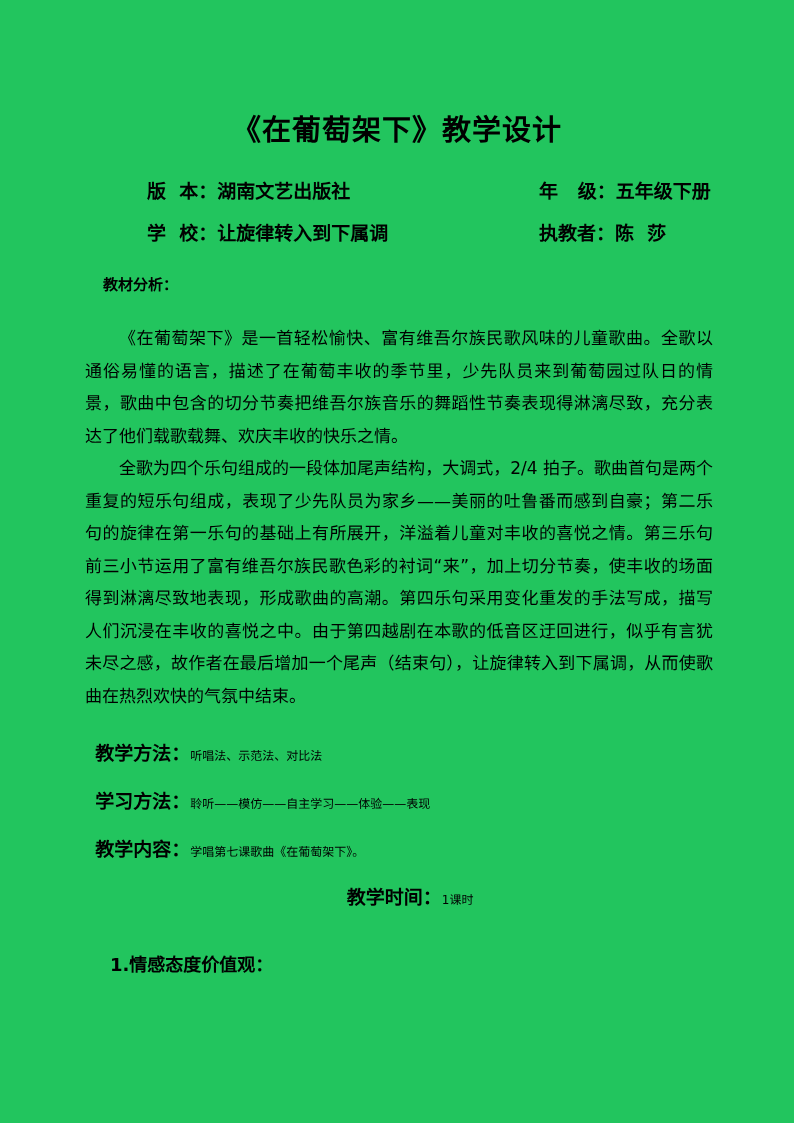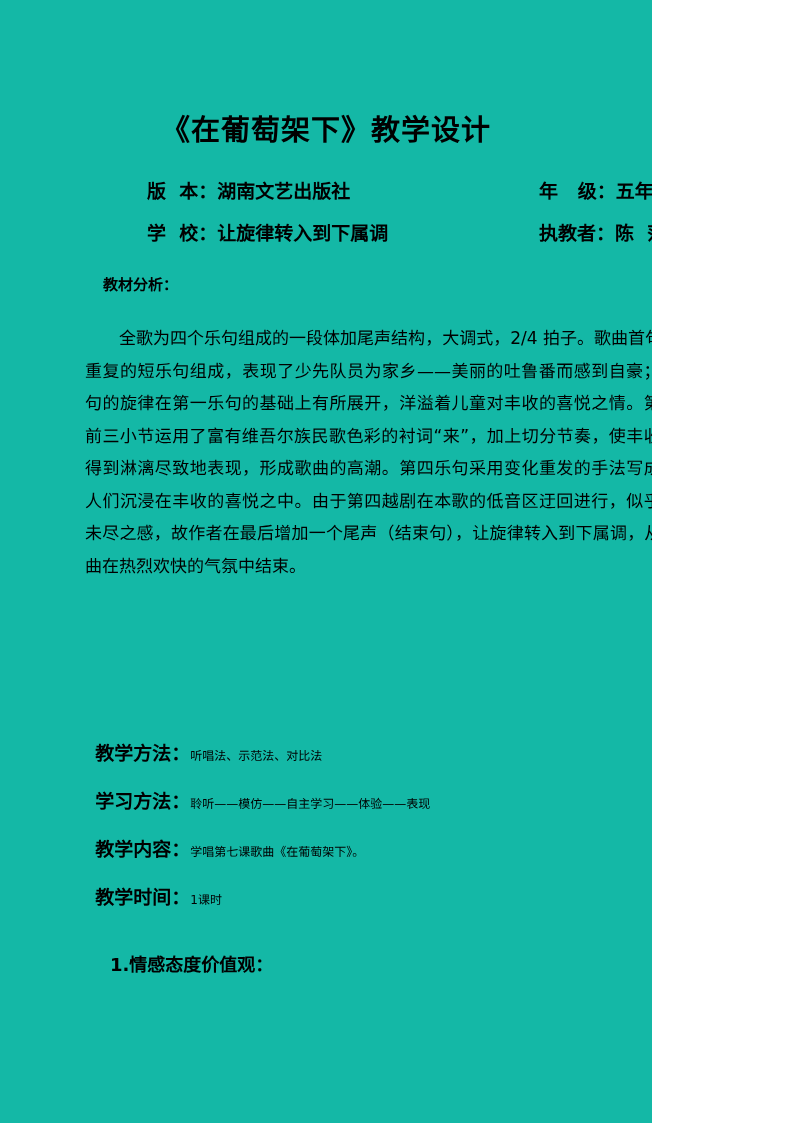--- a/index.html
+++ b/index.html
@@ -9,23 +9,23 @@
     background: #ffffff;
   }
 
   body {
     font-family: "DejaVu Sans", "Liberation Sans", sans-serif;
     color: #000000;
   }
 
   .page {
     position: relative;
-    width: 652px;
+    width: 794px;
     height: 1123px;
-    background: #14b8a6;
+    background: #22c55e;
     overflow: hidden;
     box-sizing: border-box;
   }
 
   
   .doc-title {
     position: absolute;
     left: 0;
     right: 0;
     top: 112px;
@@ -118,21 +118,21 @@
   }
 
   .label-line .val {
     font-family: "DejaVu Sans", "Liberation Sans", sans-serif;
     font-size: 12px;
   }
 
   #line-method   { top: 714px; }
   #line-learn    { top: 762px; }
   #line-content  { top: 810px; }
-  #line-time     { top: 858px; }
+  #line-time     { top: 858px; text-align: center; }
   #line-goals    { top: 906px; }
 
   
   .sub-goal {
     position: absolute;
     left: 110px;
     top: 952px;
     font-family: "DejaVu Sans", "Liberation Sans", sans-serif;
     font-weight: bold;
     font-size: 18px;
@@ -157,20 +157,21 @@
     <div class="meta-row">
       <div class="meta-cell col-left">学  校：让旋律转入到下属调</div>
       <div class="meta-cell col-right">执教者：陈  莎</div>
     </div>
 
   </div>
 
   <div class="section-heading" id="heading-jiaocai">教材分析：</div>
 
   <div class="body-block">
+    <p class="body-para first-para">《在葡萄架下》是一首轻松愉快、富有维吾尔族民歌风味的儿童歌曲。全歌以通俗易懂的语言，描述了在葡萄丰收的季节里，少先队员来到葡萄园过队日的情景，歌曲中包含的切分节奏把维吾尔族音乐的舞蹈性节奏表现得淋漓尽致，充分表达了他们载歌载舞、欢庆丰收的快乐之情。</p>
     <p class="body-para">全歌为四个乐句组成的一段体加尾声结构，大调式，2/4 拍子。歌曲首句是两个重复的短乐句组成，表现了少先队员为家乡——美丽的吐鲁番而感到自豪；第二乐句的旋律在第一乐句的基础上有所展开，洋溢着儿童对丰收的喜悦之情。第三乐句前三小节运用了富有维吾尔族民歌色彩的衬词“来”，加上切分节奏，使丰收的场面得到淋漓尽致地表现，形成歌曲的高潮。第四乐句采用变化重发的手法写成，描写人们沉浸在丰收的喜悦之中。由于第四越剧在本歌的低音区迂回进行，似乎有言犹未尽之感，故作者在最后增加一个尾声（结束句），让旋律转入到下属调，从而使歌曲在热烈欢快的气氛中结束。</p>
   </div>
 
   <div class="label-line" id="line-method">
     <span class="lbl">教学方法：</span><span class="val">听唱法、示范法、对比法</span>
   </div>
 
   <div class="label-line" id="line-learn">
     <span class="lbl">学习方法：</span><span class="val">聆听——模仿——自主学习——体验——表现</span>
   </div>

